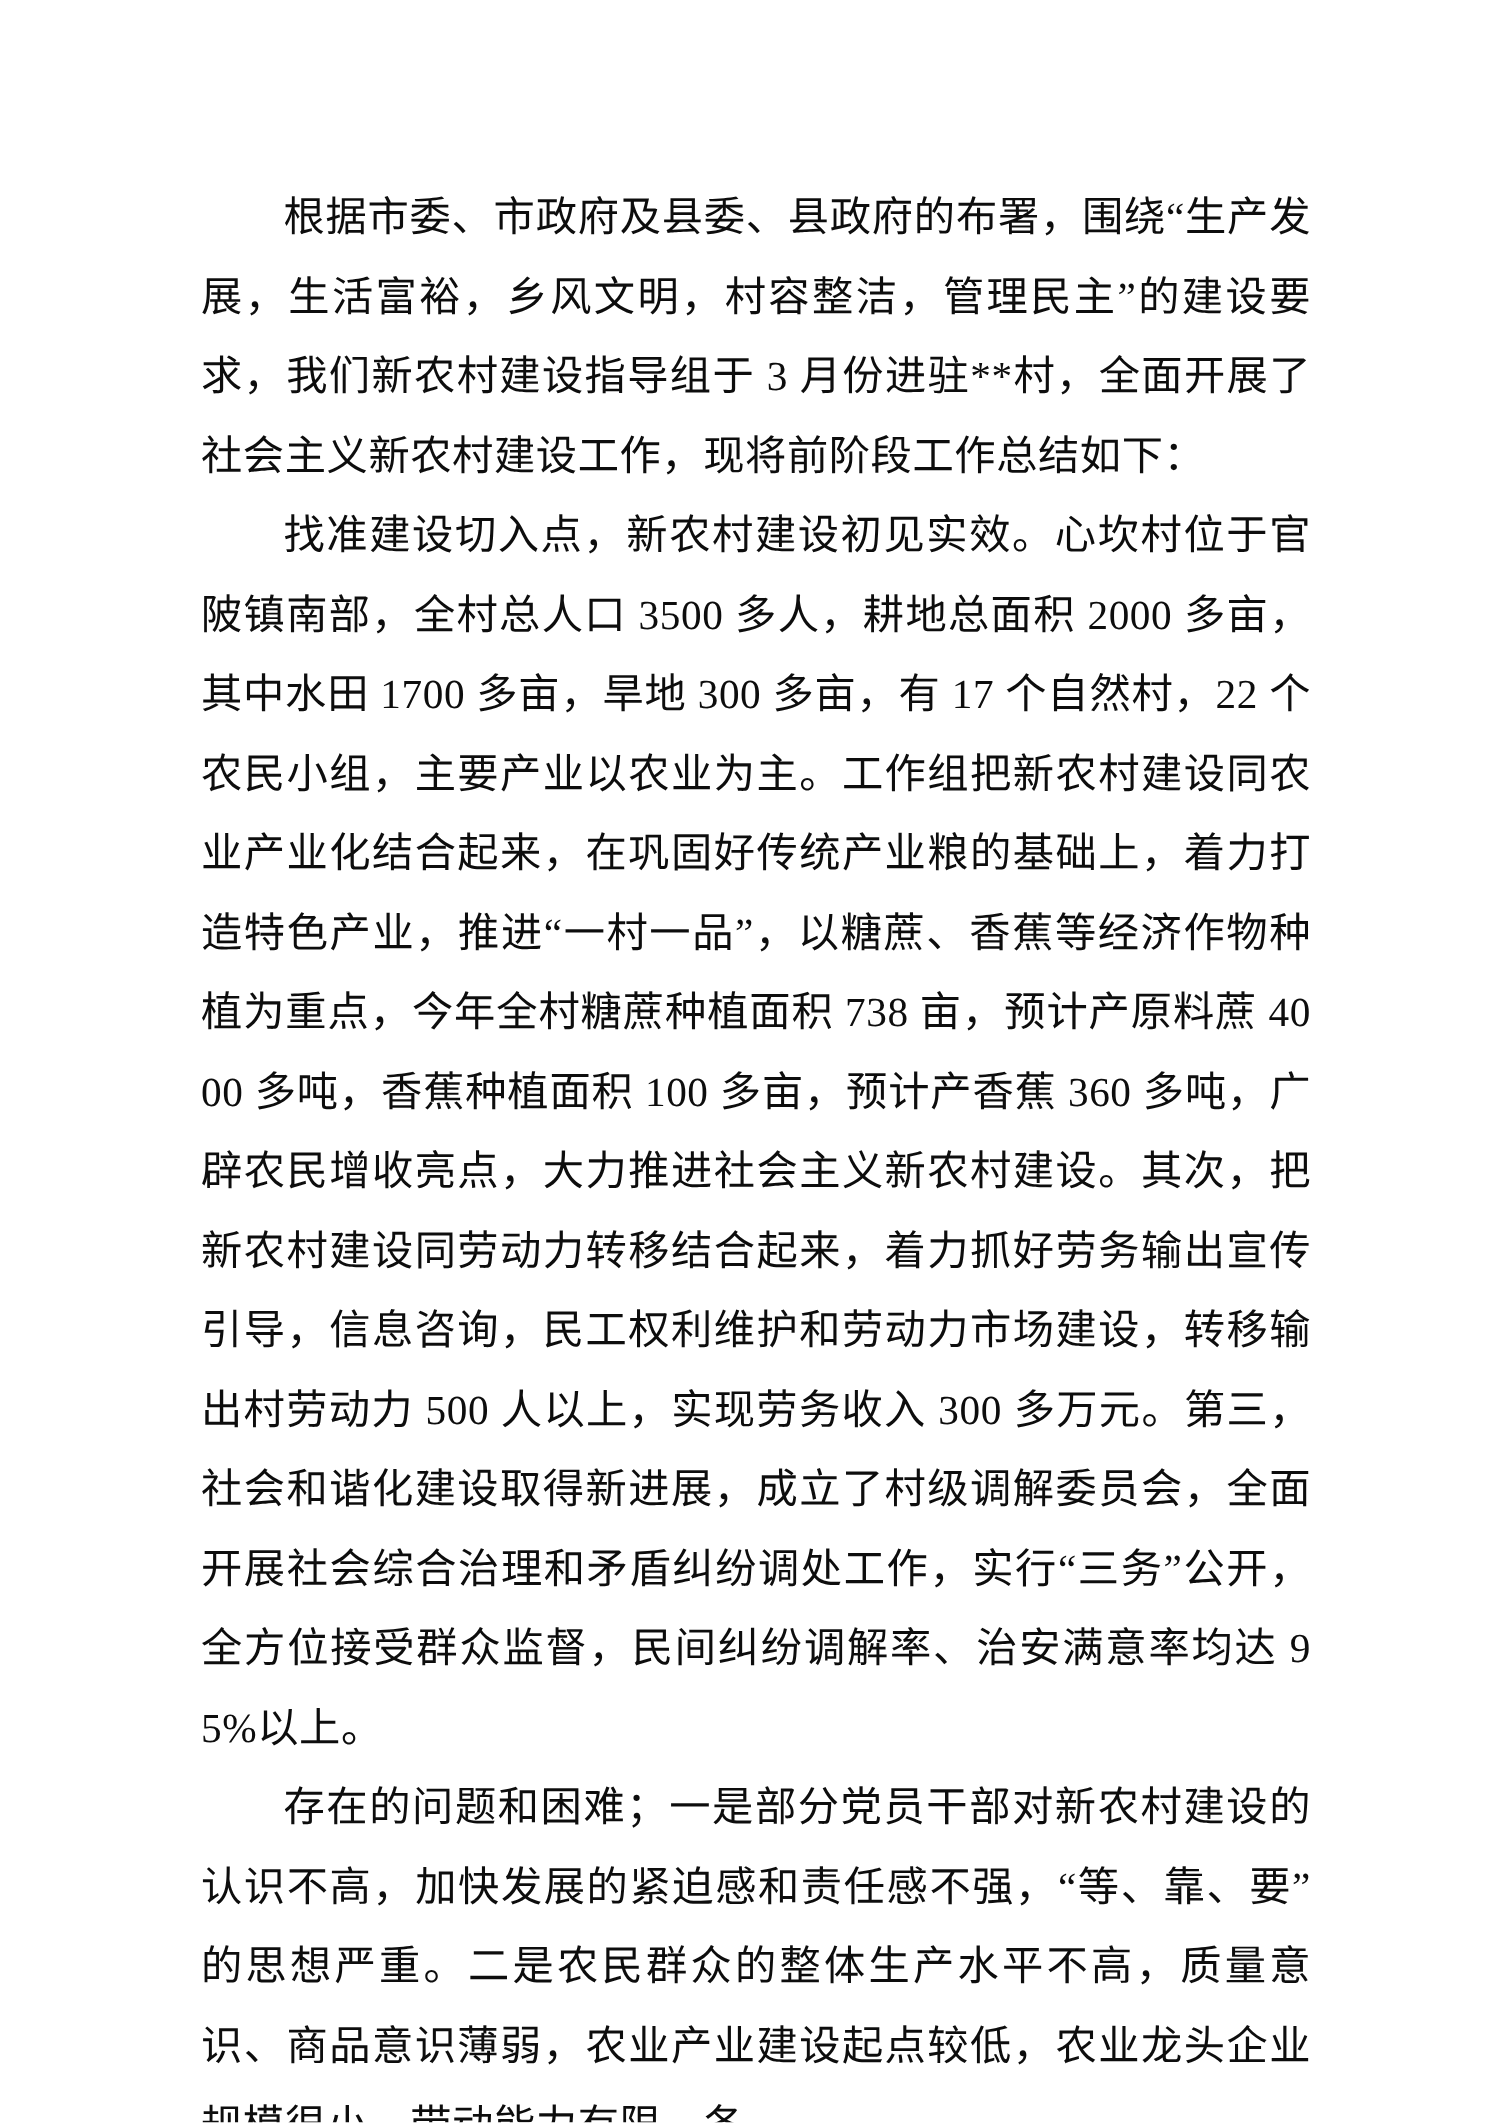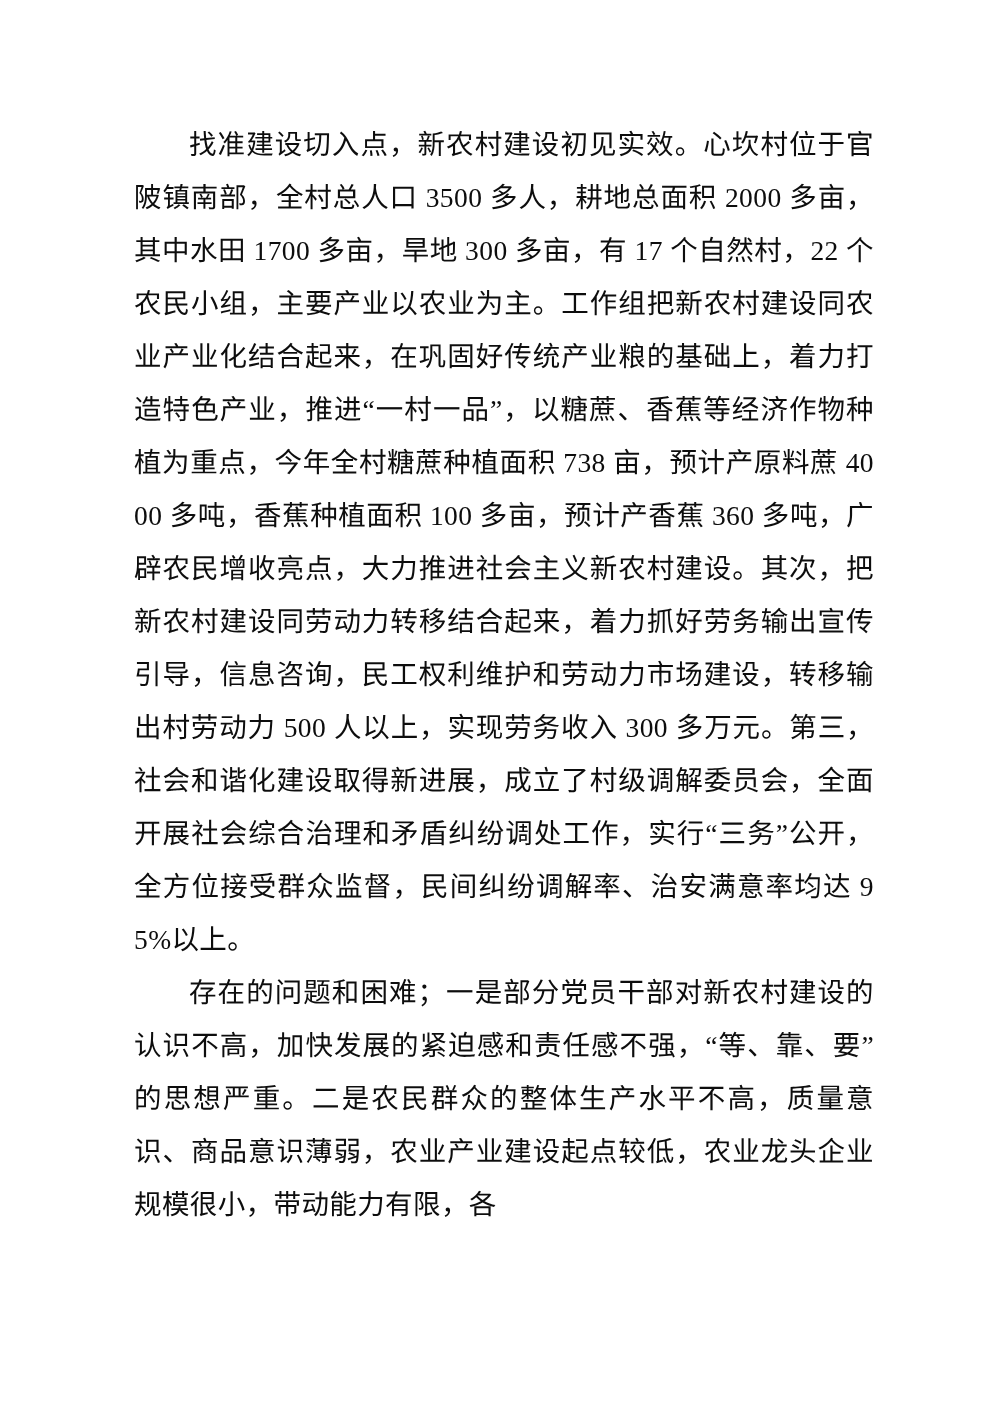--- a/index.html
+++ b/index.html
@@ -32,16 +32,17 @@
     text-indent: 2em;
     letter-spacing: 0.4px;
     word-break: break-all;
   }
 </style>
 </head>
 <body>
 
 <div class="page">
   <div class="content">
+    <p class="para">根据市委、市政府及县委、县政府的布署，围绕“生产发展，生活富裕，乡风文明，村容整洁，管理民主”的建设要求，我们新农村建设指导组于 3 月份进驻**村，全面开展了社会主义新农村建设工作，现将前阶段工作总结如下：</p>
     <p class="para">找准建设切入点，新农村建设初见实效。心坎村位于官陂镇南部，全村总人口 3500 多人，耕地总面积 2000 多亩，其中水田 1700 多亩，旱地 300 多亩，有 17 个自然村，22 个农民小组，主要产业以农业为主。工作组把新农村建设同农业产业化结合起来，在巩固好传统产业粮的基础上，着力打造特色产业，推进“一村一品”，以糖蔗、香蕉等经济作物种植为重点，今年全村糖蔗种植面积 738 亩，预计产原料蔗 4000 多吨，香蕉种植面积 100 多亩，预计产香蕉 360 多吨，广辟农民增收亮点，大力推进社会主义新农村建设。其次，把新农村建设同劳动力转移结合起来，着力抓好劳务输出宣传引导，信息咨询，民工权利维护和劳动力市场建设，转移输出村劳动力 500 人以上，实现劳务收入 300 多万元。第三，社会和谐化建设取得新进展，成立了村级调解委员会，全面开展社会综合治理和矛盾纠纷调处工作，实行“三务”公开，全方位接受群众监督，民间纠纷调解率、治安满意率均达 95%以上。</p>
     <p class="para">存在的问题和困难；一是部分党员干部对新农村建设的认识不高，加快发展的紧迫感和责任感不强，“等、靠、要”的思想严重。二是农民群众的整体生产水平不高，质量意识、商品意识薄弱，农业产业建设起点较低，农业龙头企业规模很小，带动能力有限，各</p>
   </div>
 </div>
 
 </body></html>

